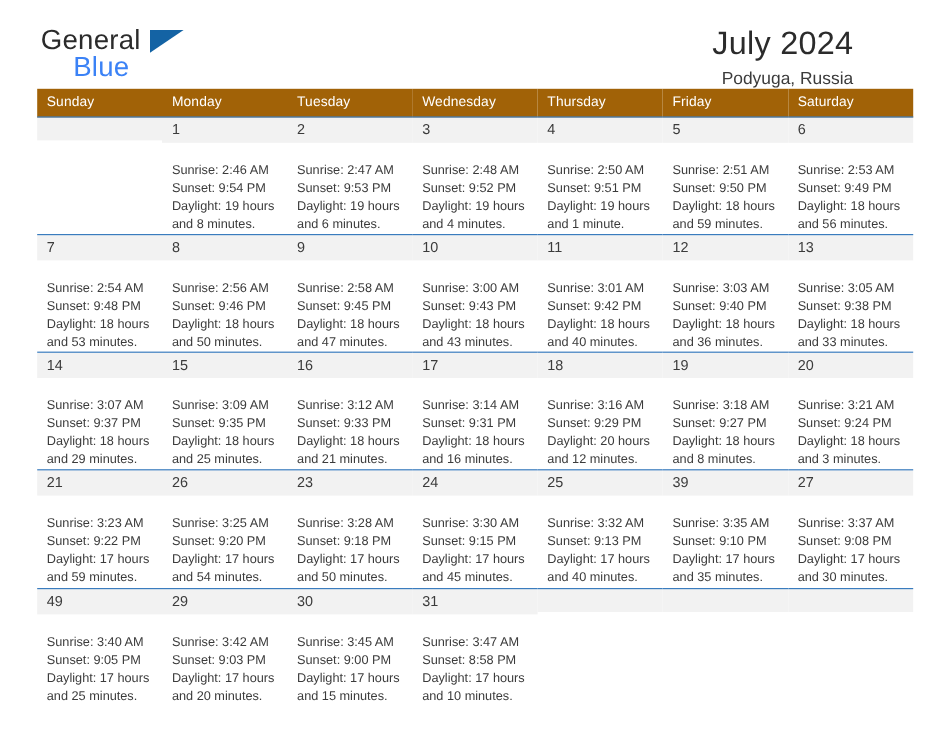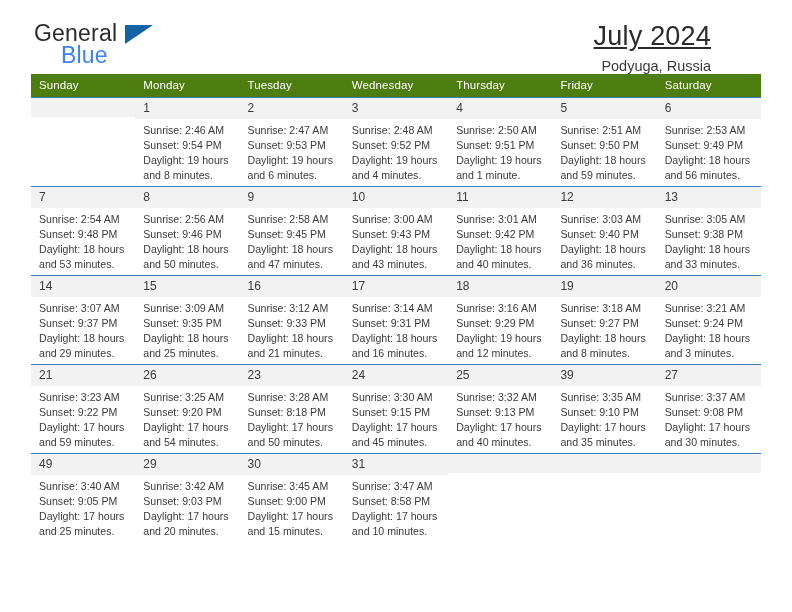--- a/index.html
+++ b/index.html
@@ -71,39 +71,38 @@
     text-align: right;
     flex: 0 0 auto;
     padding-right: 2px;
   }
   .cal-title {
     font-size: 27px;
     font-weight: normal;
     color: #2b2b2b;
     line-height: 1.08;
     letter-spacing: .2px;
-    text-decoration: underline;
   }
   .cal-subtitle {
     font-size: 14.5px;
     color: #3b3b3b;
     margin-top: 8px;
     line-height: 1.1;
     margin-left: 45px;
   }
 
   
   .calendar {
     width: 730px;
     border-collapse: collapse;
     table-layout: fixed;
   }
 
   .calendar th {
-    background: #4d7c0f;
+    background: #a16207;
     color: #ffffff;
     font-size: 11.5px;
     font-weight: normal;
     text-align: left;
     padding: 5px 0 6px 8px;
     height: 20px;
     box-sizing: border-box;
     letter-spacing: .1px;
   }
 
@@ -132,20 +131,21 @@
   .cell.empty .daynum {
     background: #f2f2f2;
     min-height: 19px;
   }
 
   .info {
     padding: 4px 6px 0 8px;
     font-size: 10.6px;
     line-height: 1.42;
     color: #3b3b3b;
+    margin-top: 12px;
   }
   .info div {
     white-space: nowrap;
   }
   .info .daylight {
     white-space: normal;
   }
 </style>
 </head>
 <body>
@@ -359,21 +359,21 @@
                 <div class="daylight">Daylight: 18 hours and 16 minutes.</div>
               </div>
             </div>
           </td>
           <td>
             <div class="cell">
               <div class="daynum">18</div>
               <div class="info">
                 <div>Sunrise: 3:16 AM</div>
                 <div>Sunset: 9:29 PM</div>
-                <div class="daylight">Daylight: 19 hours and 12 minutes.</div>
+                <div class="daylight">Daylight: 20 hours and 12 minutes.</div>
               </div>
             </div>
           </td>
           <td>
             <div class="cell">
               <div class="daynum">19</div>
               <div class="info">
                 <div>Sunrise: 3:18 AM</div>
                 <div>Sunset: 9:27 PM</div>
                 <div class="daylight">Daylight: 18 hours and 8 minutes.</div>
@@ -410,21 +410,21 @@
                 <div>Sunset: 9:20 PM</div>
                 <div class="daylight">Daylight: 17 hours and 54 minutes.</div>
               </div>
             </div>
           </td>
           <td>
             <div class="cell">
               <div class="daynum">23</div>
               <div class="info">
                 <div>Sunrise: 3:28 AM</div>
-                <div>Sunset: 8:18 PM</div>
+                <div>Sunset: 9:18 PM</div>
                 <div class="daylight">Daylight: 17 hours and 50 minutes.</div>
               </div>
             </div>
           </td>
           <td>
             <div class="cell">
               <div class="daynum">24</div>
               <div class="info">
                 <div>Sunrise: 3:30 AM</div>
                 <div>Sunset: 9:15 PM</div>

